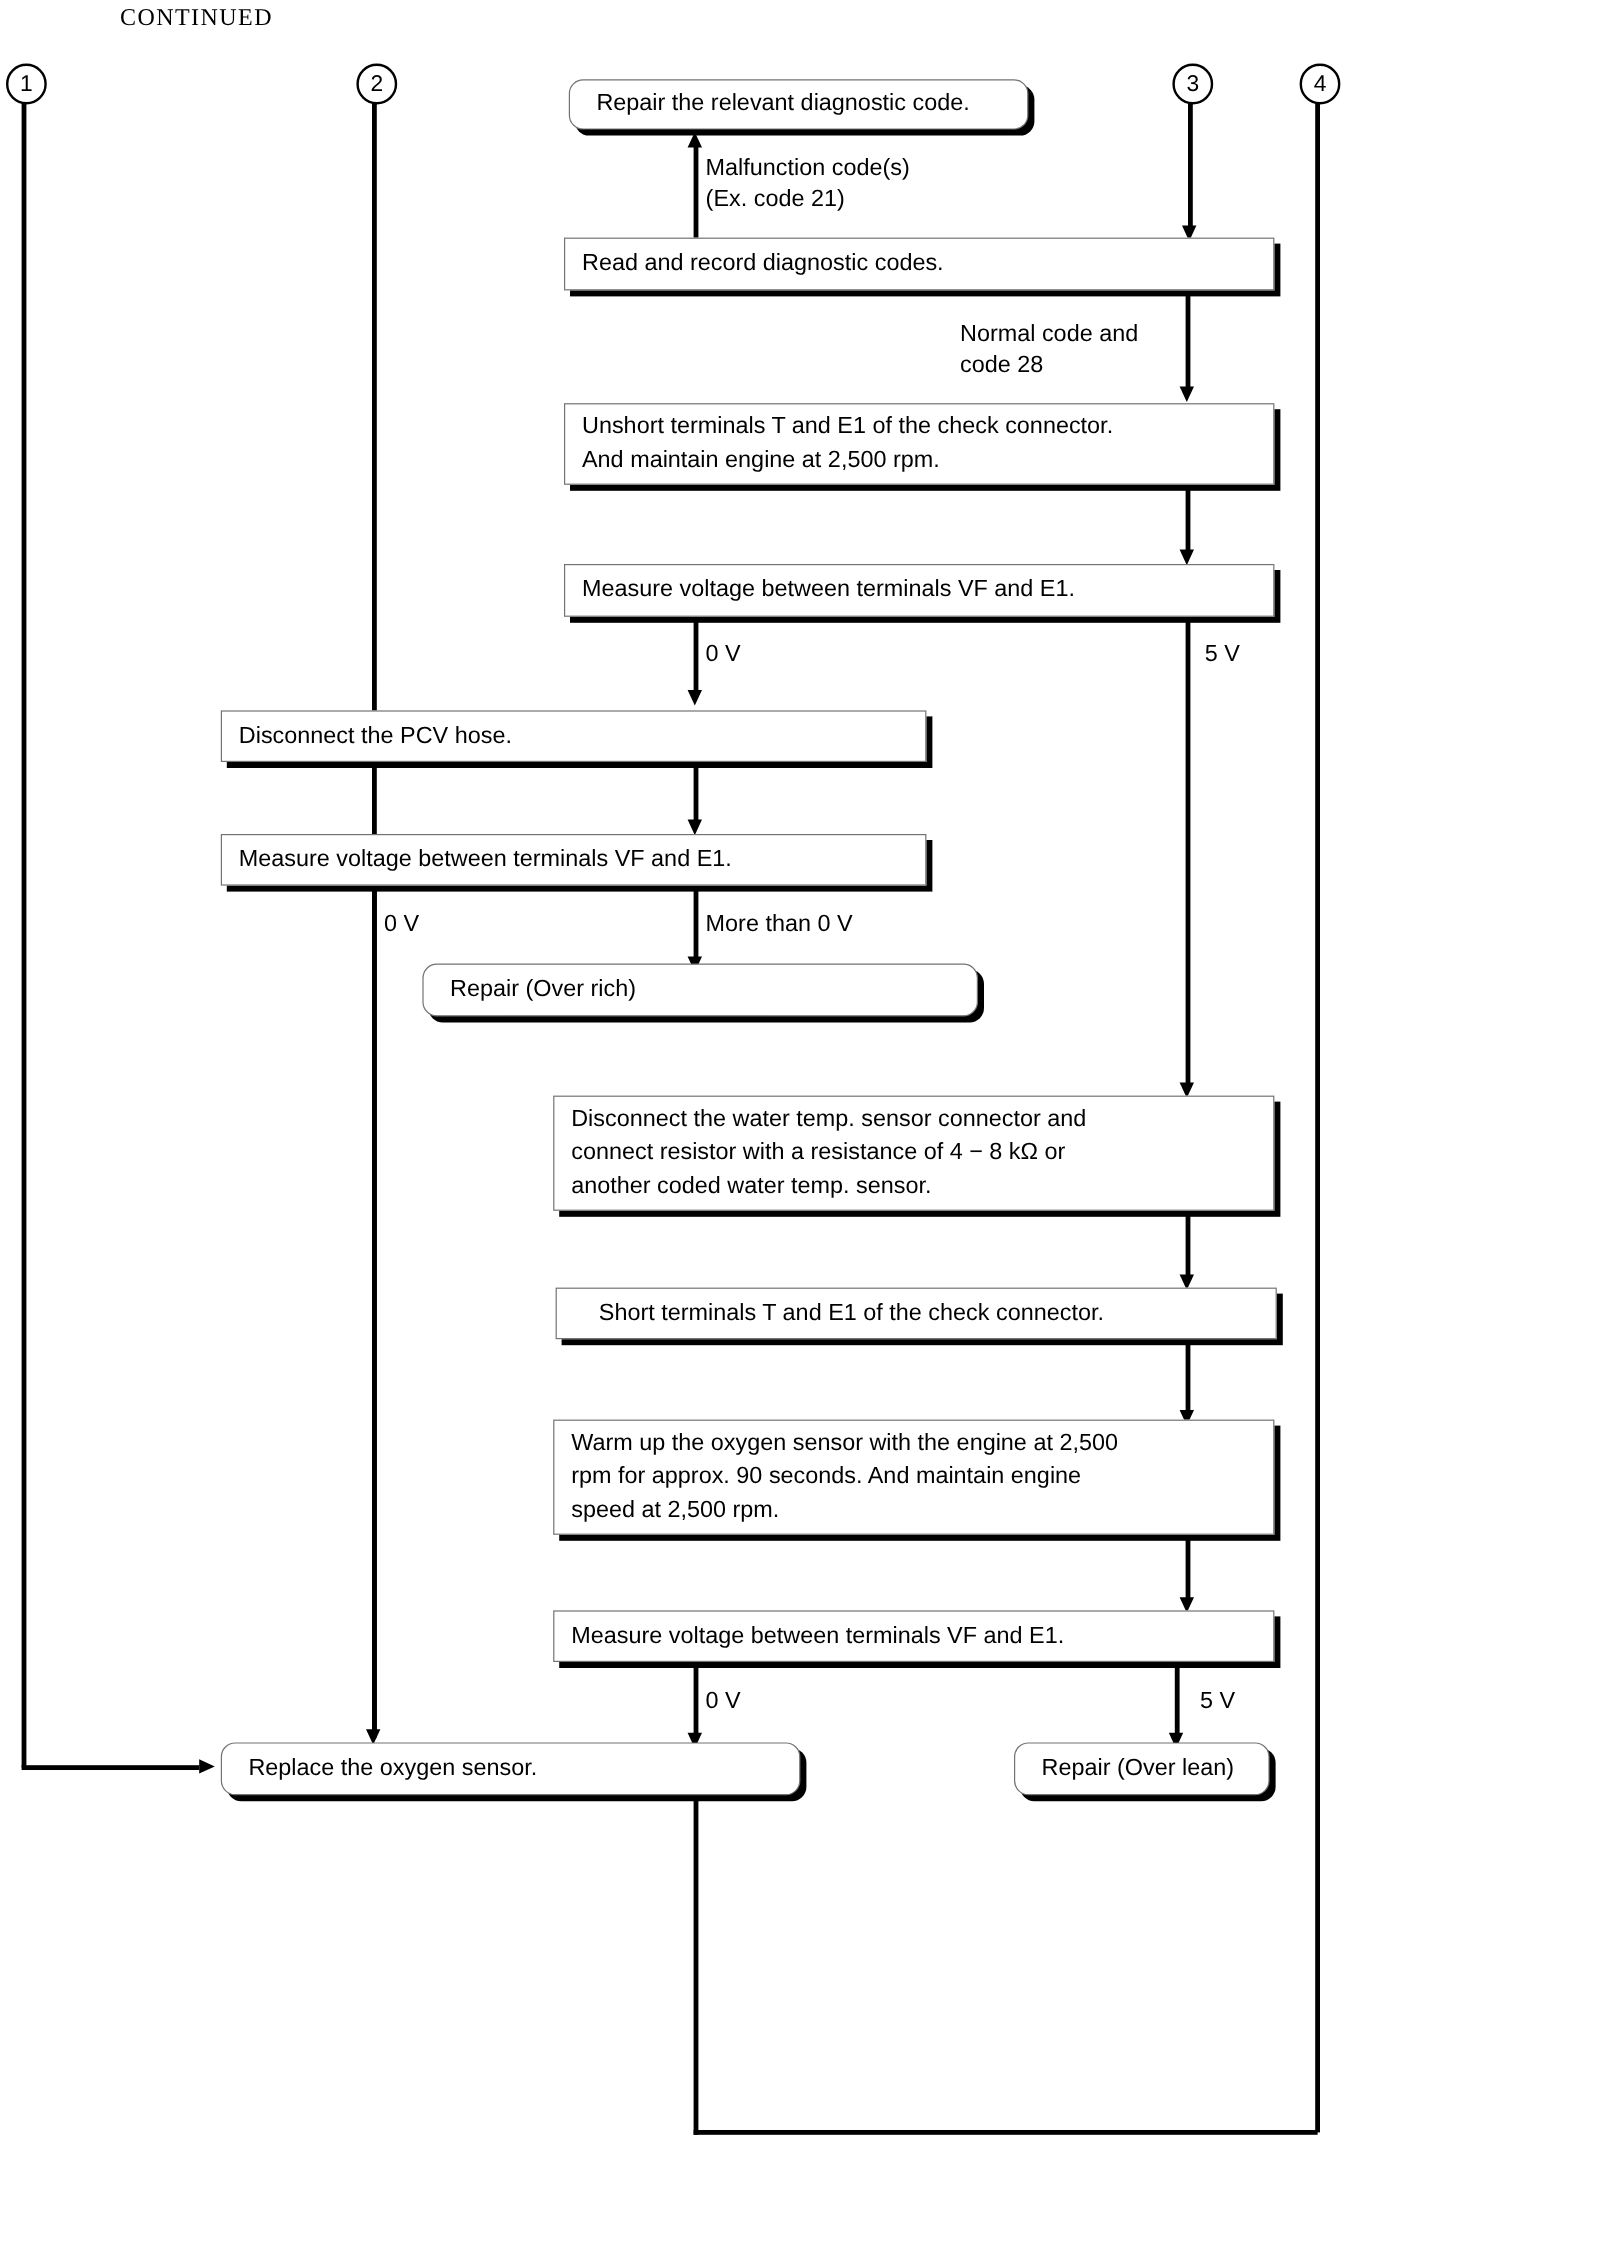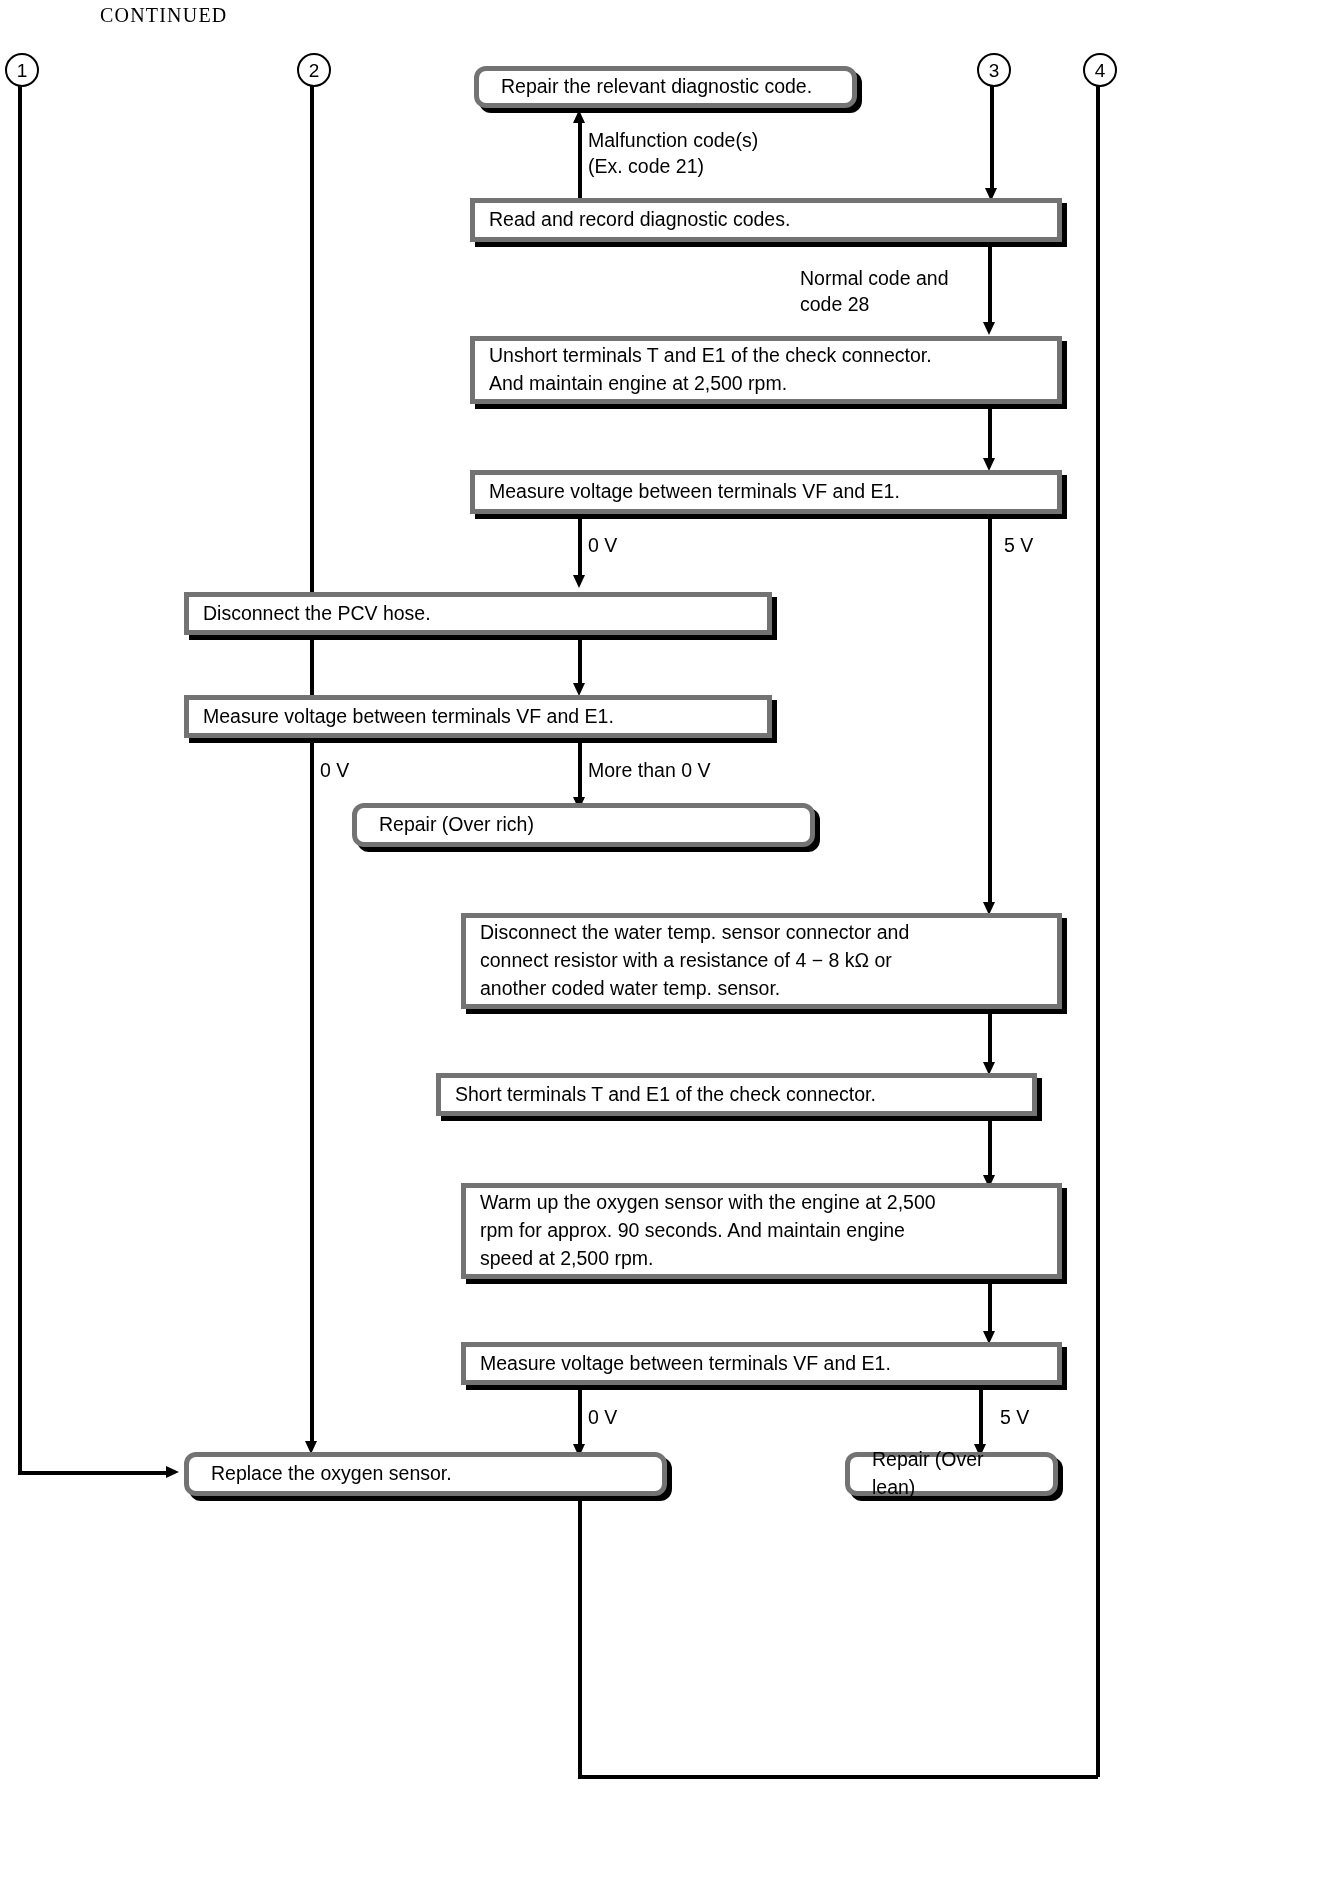--- a/index.html
+++ b/index.html
@@ -9,21 +9,21 @@
 
   
   .continued{position:absolute;left:100px;top:4px;font-size:20px;letter-spacing:1.2px;font-family:Liberation Serif, serif;}
 
   
   .circ{position:absolute;width:30px;height:30px;border:2px solid #000;border-radius:50%;
         display:flex;align-items:center;justify-content:center;font-size:19px;
         line-height:1;background:#fff;z-index:5;}
 
   
-  .box{position:absolute;background:#fff;border:5px solid #737373;box-sizing:border-box;
+  .box{position:absolute;background:#fff;border:1px solid #737373;box-sizing:border-box;
        box-shadow:5px 5px 0 0 #000;display:flex;align-items:center;z-index:3;}
   .box .txt{padding:0 14px;font-size:19.5px;line-height:1.42;white-space:pre-line;}
   .box.round{border-radius:12px;box-shadow:5px 5px 0 0 #000;}
   .box.round .txt{padding:0 22px;}
 
   
   .vl{position:absolute;width:4px;background:#000;z-index:2;}
   .hl{position:absolute;height:4px;background:#000;z-index:2;}
   .arrow-d{position:absolute;width:0;height:0;border-left:6px solid transparent;
            border-right:6px solid transparent;border-top:13px solid #000;z-index:2;}
@@ -121,21 +121,21 @@
 
   <div class="box" style="left:461px;top:913px;width:601px;height:96px;">
     <div class="txt">Disconnect the water temp. sensor connector and
 connect resistor with a resistance of 4 − 8 kΩ or
 another coded water temp. sensor.</div>
   </div>
 
   <div class="vl" style="left:988px;top:1009px;height:56px;"></div>
   <div class="arrow-d" style="left:983px;top:1062px;"></div>
 
-  <div class="box" style="left:436px;top:1073px;width:601px;height:43px;">
+  <div class="box" style="left:463px;top:1073px;width:601px;height:43px;padding-left:21px;">
     <div class="txt">Short terminals T and E1 of the check connector.</div>
   </div>
 
   <div class="vl" style="left:988px;top:1116px;height:62px;"></div>
   <div class="arrow-d" style="left:983px;top:1175px;"></div>
 
   <div class="box" style="left:461px;top:1183px;width:601px;height:96px;">
     <div class="txt">Warm up the oxygen sensor with the engine at 2,500
 rpm for approx. 90 seconds.  And maintain engine
 speed at 2,500 rpm.</div>

